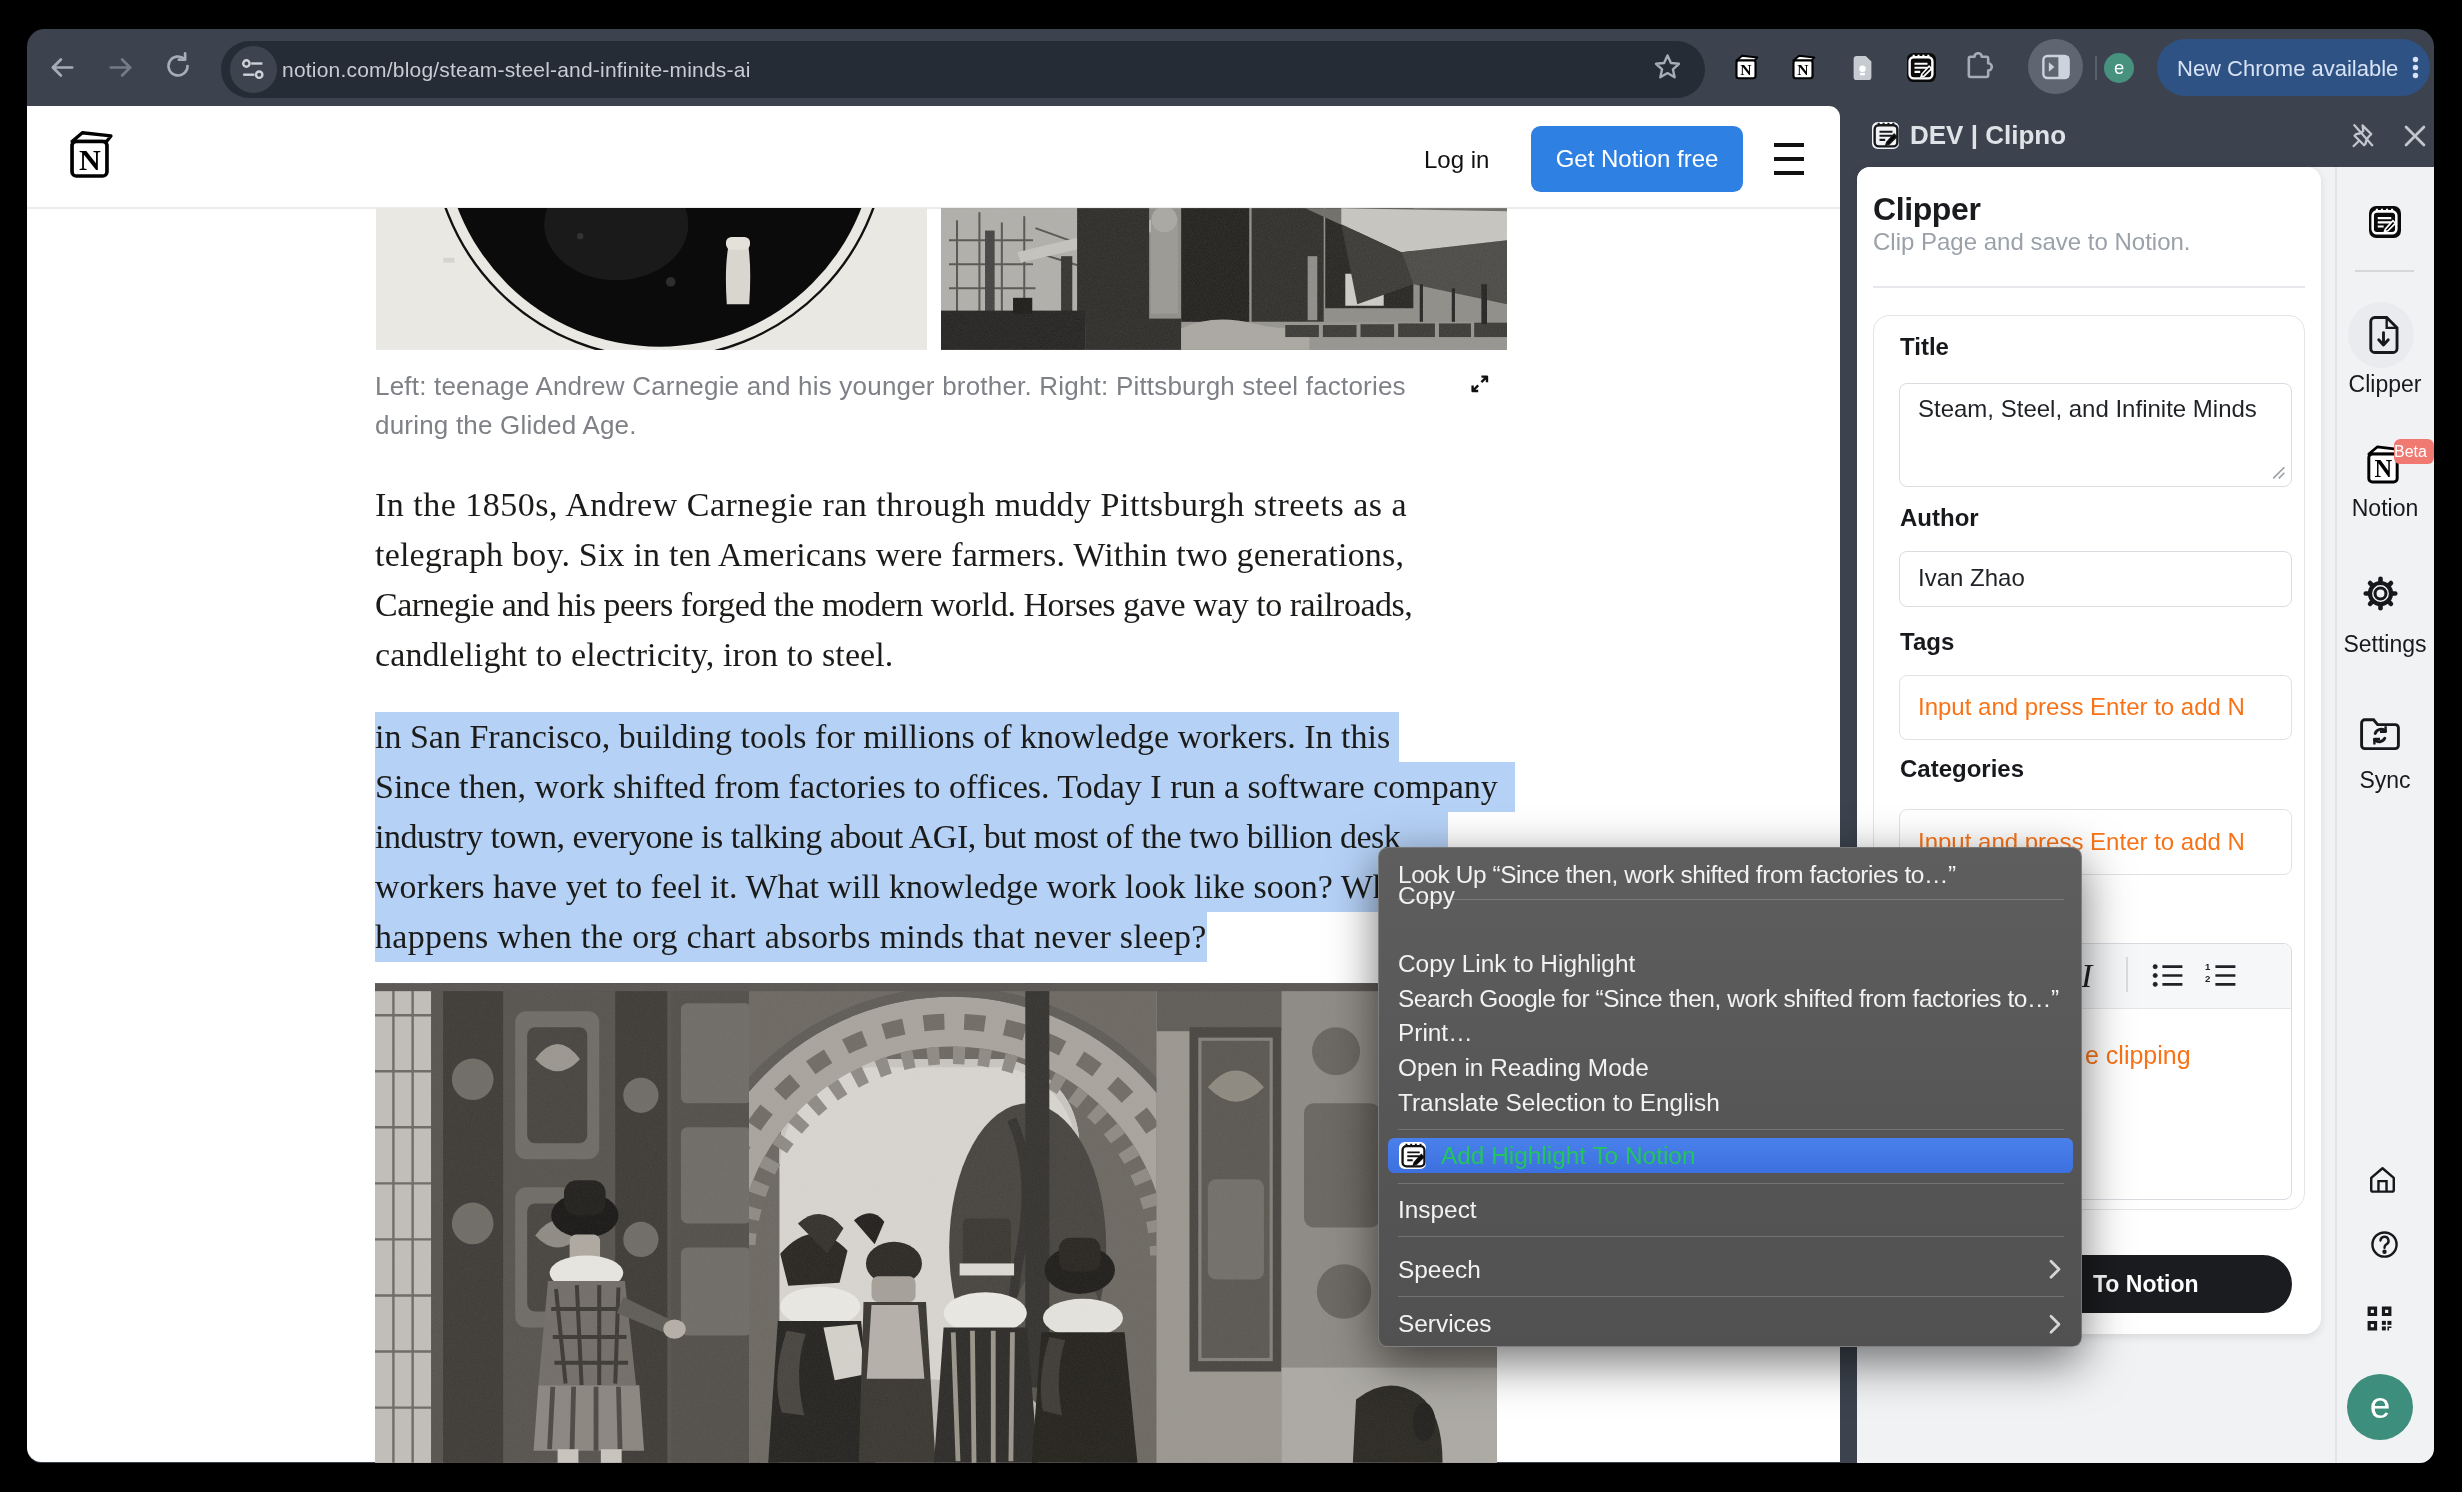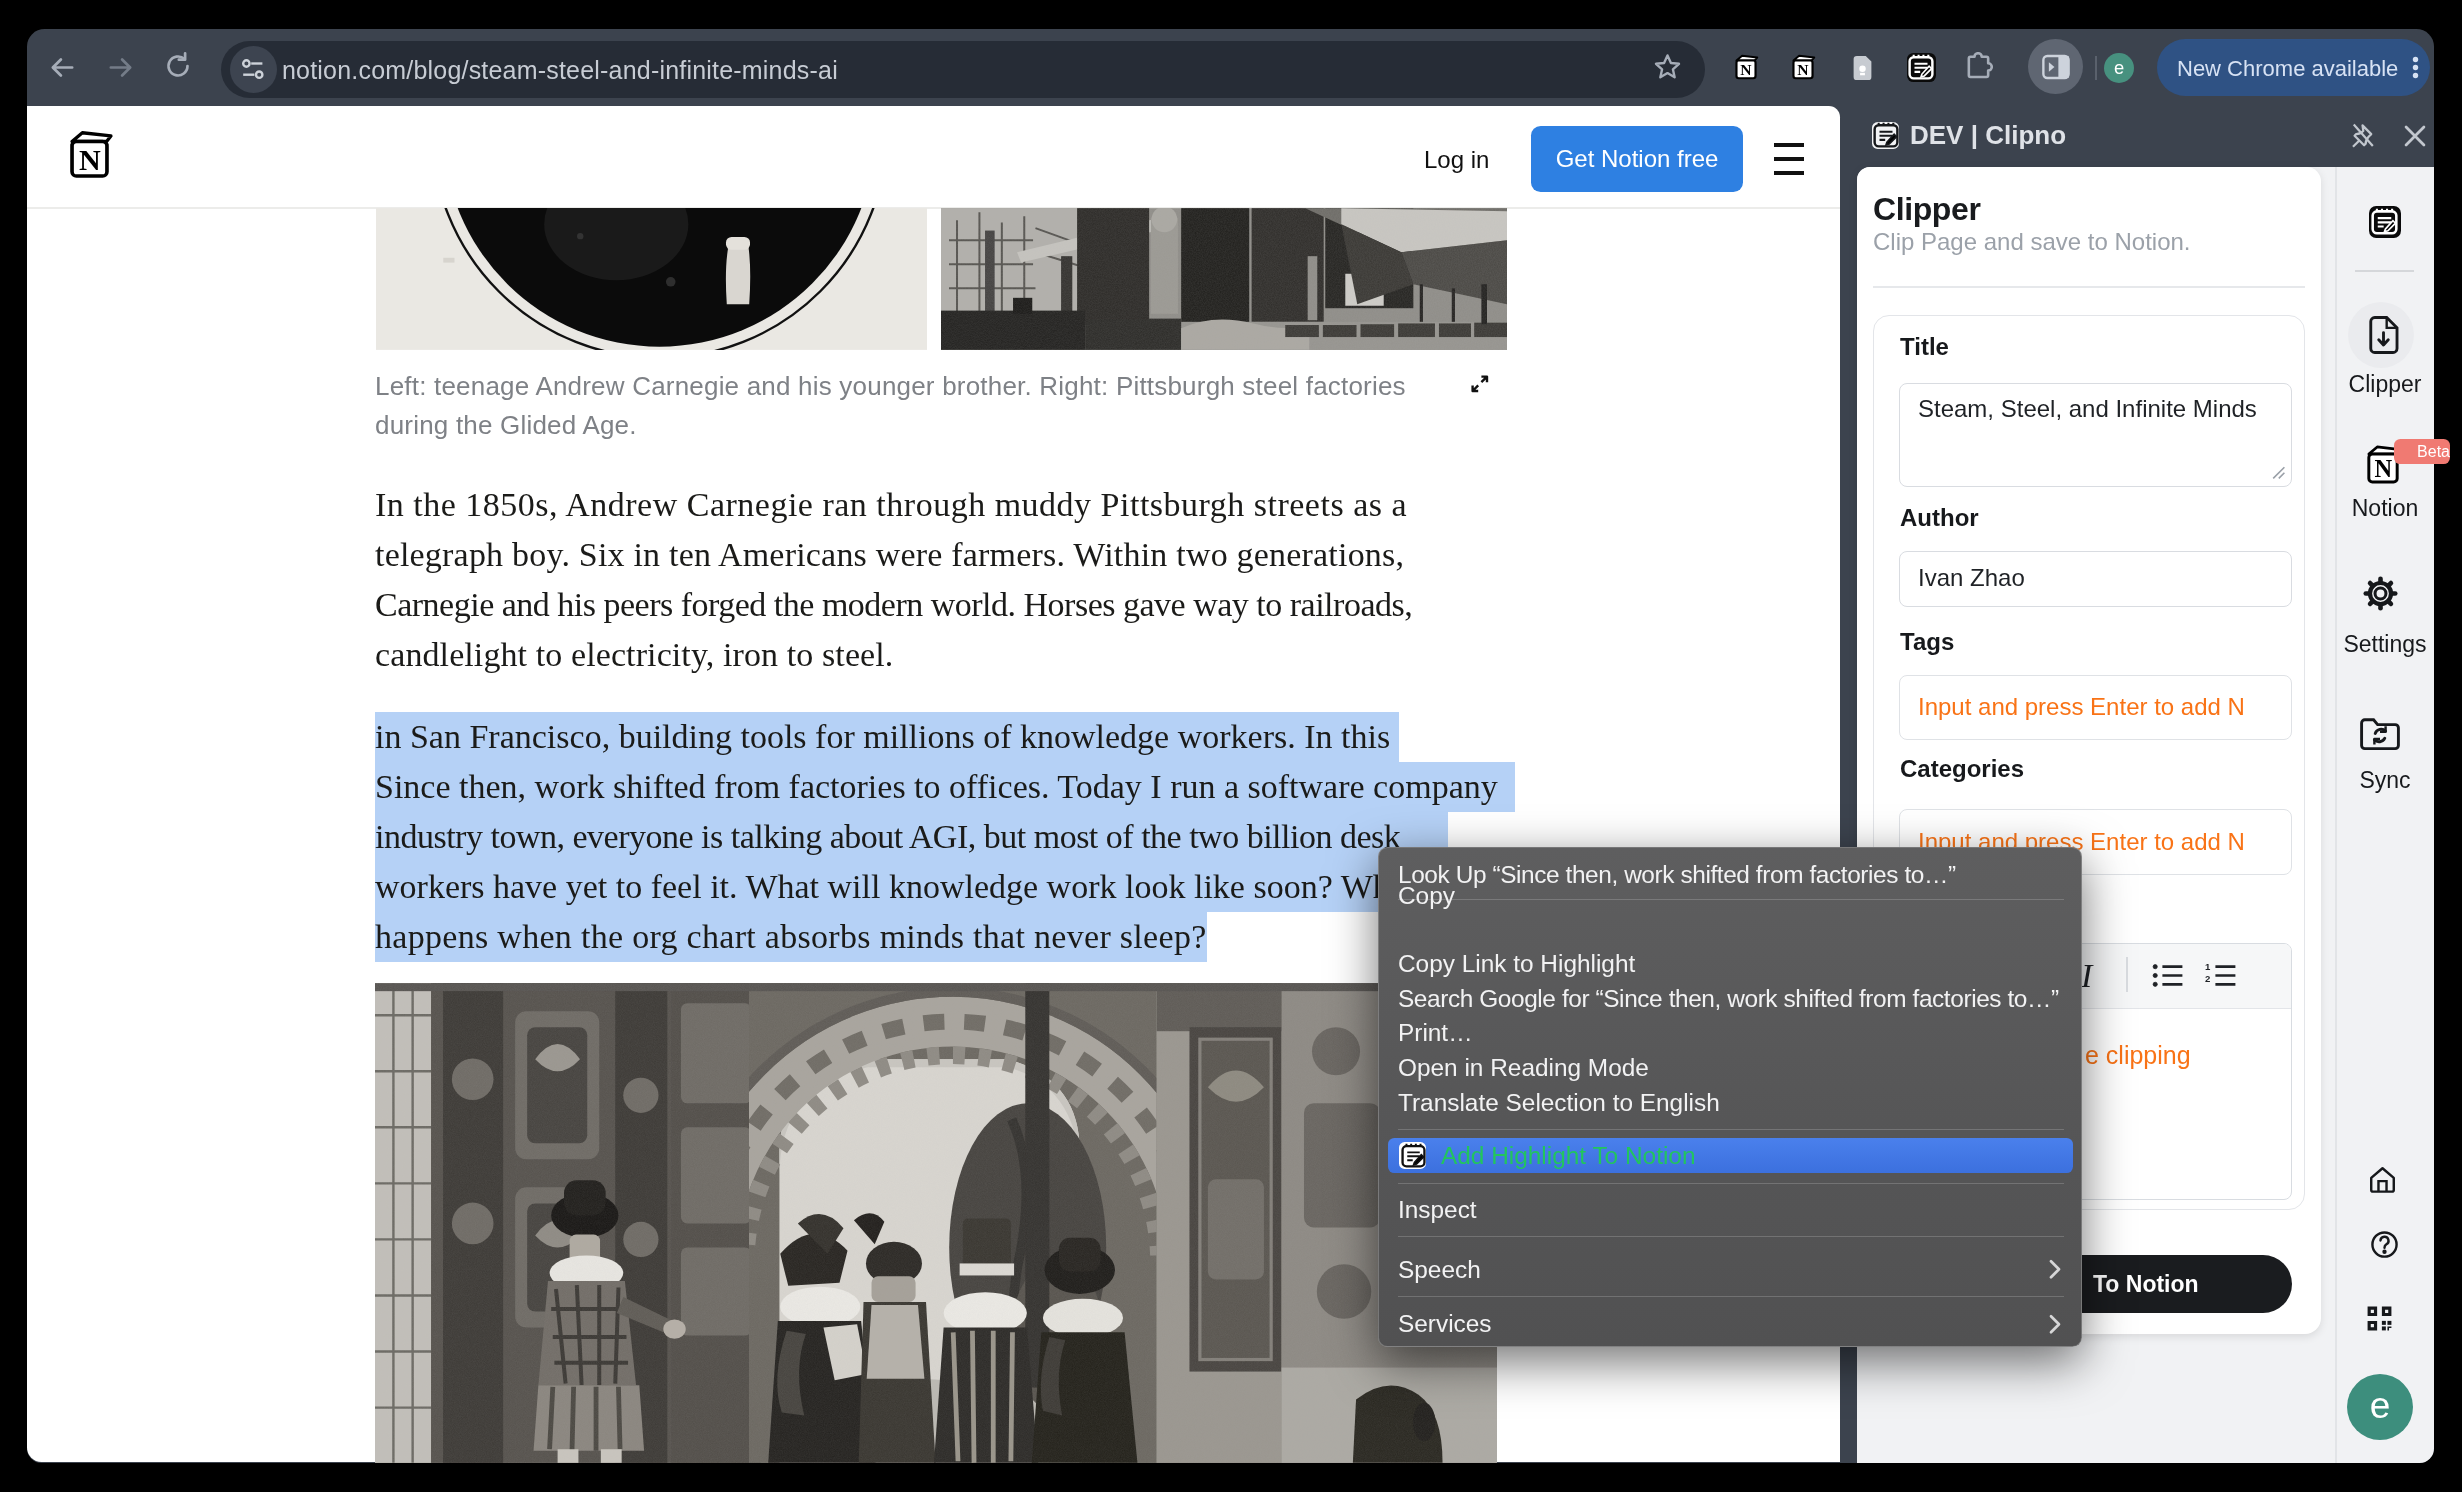--- a/index.html
+++ b/index.html
@@ -63,21 +63,21 @@
     <path d="M28 3 L28 11 L20 11" stroke-linejoin="round"></path>
   </svg>
 <div class="a" style="left:221px;top:41px;width:1484px;height:57px;border-radius:29px;background:#262C36"></div>
 <div class="a" style="left:230px;top:46px;width:47px;height:47px;border-radius:50%;background:#3D4450"></div>
 <svg class="a" style="left:240px;top:57px" width="26.4" height="25" viewBox="0 0 33 31" stroke="#CDD2D9" fill="none" stroke-width="3">
     <circle cx="8" cy="8" r="4"></circle>
     <path d="M14 8 H28"></path>
     <circle cx="24" cy="22" r="4"></circle>
     <path d="M4 22 H18"></path>
   </svg>
-<div class="a" style="left:282px;top:54px;height:32px;line-height:32px;font-size:25px;color:#C7CCD4;letter-spacing:0.2px">notion.com/blog/steam-steel-and-infinite-minds-ai</div>
+<div class="a" style="left:282px;top:54px;height:32px;line-height:32px;font-size:21px;color:#C7CCD4;letter-spacing:0.2px">notion.com/blog/steam-steel-and-infinite-minds-ai</div>
 <svg class="a" style="left:1654px;top:53px" width="27" height="27" viewBox="0 0 34 34" fill="none" stroke="#A6ADB8" stroke-width="3" stroke-linejoin="round">
     <path d="M17 3 L21.3 12.6 L31.5 13.6 L23.8 20.5 L26 30.6 L17 25.3 L8 30.6 L10.2 20.5 L2.5 13.6 L12.7 12.6 Z"></path>
   </svg>
 
 <svg class="a" style="left:1733px;top:54px" width="26" height="26" viewBox="0 0 60 60" stroke="#000">
     <use href="#cube"></use>
   </svg>
 <svg class="a" style="left:1790px;top:54px" width="26" height="26" viewBox="0 0 60 60" stroke="#000">
     <use href="#cube"></use>
   </svg>
@@ -389,21 +389,21 @@
     <path d="M6 8 a5 5 0 0 1 5 -5 H26 L39 16 V42 a5 5 0 0 1 -5 5 H11 a5 5 0 0 1 -5 -5 Z"></path>
     <path d="M26 3 V16 H39" stroke-width="3"></path>
     <path d="M22 22 V36 M16 31 L22 37.5 L28 31" stroke-width="3.6" stroke-linecap="round" stroke-linejoin="round"></path>
   </svg>
 <div class="a raillbl" style="left:2329px;top:371px">Clipper</div>
 <svg class="a" style="left:2364px;top:444px" width="38" height="42" viewBox="0 0 59 63" stroke="#000">
     <path d="M7.5 14.5 L20.5 3.5 L56.5 7.5 L51 14.5 Z" fill="#fff" stroke-width="4.2" stroke-linejoin="round"></path>
     <rect x="7.5" y="14.5" width="44" height="43.5" rx="5.5" fill="#fff" stroke-width="4.6"></rect>
     <text x="30" y="50" font-family="Liberation Serif" font-size="38" font-weight="bold" text-anchor="middle" fill="#000" stroke="none">N</text>
   </svg>
-<div class="a" style="left:2394px;top:439px;width:56px;height:25px;border-radius:6.4px;background:#F07A72;color:#fff;font-size:16px;text-align:right;line-height:25px">Beta</div>
+<div class="a" style="left:2394px;top:439px;width:40px;height:25px;border-radius:6.4px;background:#F07A72;color:#fff;font-size:16px;text-align:left;line-height:25px">Beta</div>
 <div class="a raillbl" style="left:2329px;top:495px">Notion</div>
 <svg class="a" style="left:2362px;top:575px" width="37" height="37" viewBox="0 0 42 44" stroke="#16181B" fill="none">
     <use href="#gear"></use>
   </svg>
 <div class="a raillbl" style="left:2329px;top:631px">Settings</div>
 <svg class="a" style="left:2359px;top:715px" width="42" height="40" viewBox="0 0 52 50" stroke="#16181B" fill="none" stroke-width="3.6">
     <path d="M3 10 a4 4 0 0 1 4 -4 H18 l5 6 H45 a4 4 0 0 1 4 4 V38 a4 4 0 0 1 -4 4 H7 a4 4 0 0 1 -4 -4 Z"></path>
     <path d="M33 20 a8 8 0 0 0 -13 3 M19 31 a8 8 0 0 0 13 -2" stroke-linecap="round"></path>
     <path d="M33 14 V21 H26 M19 37 V30 H26" stroke-width="3" stroke-linejoin="round"></path>
   </svg>

